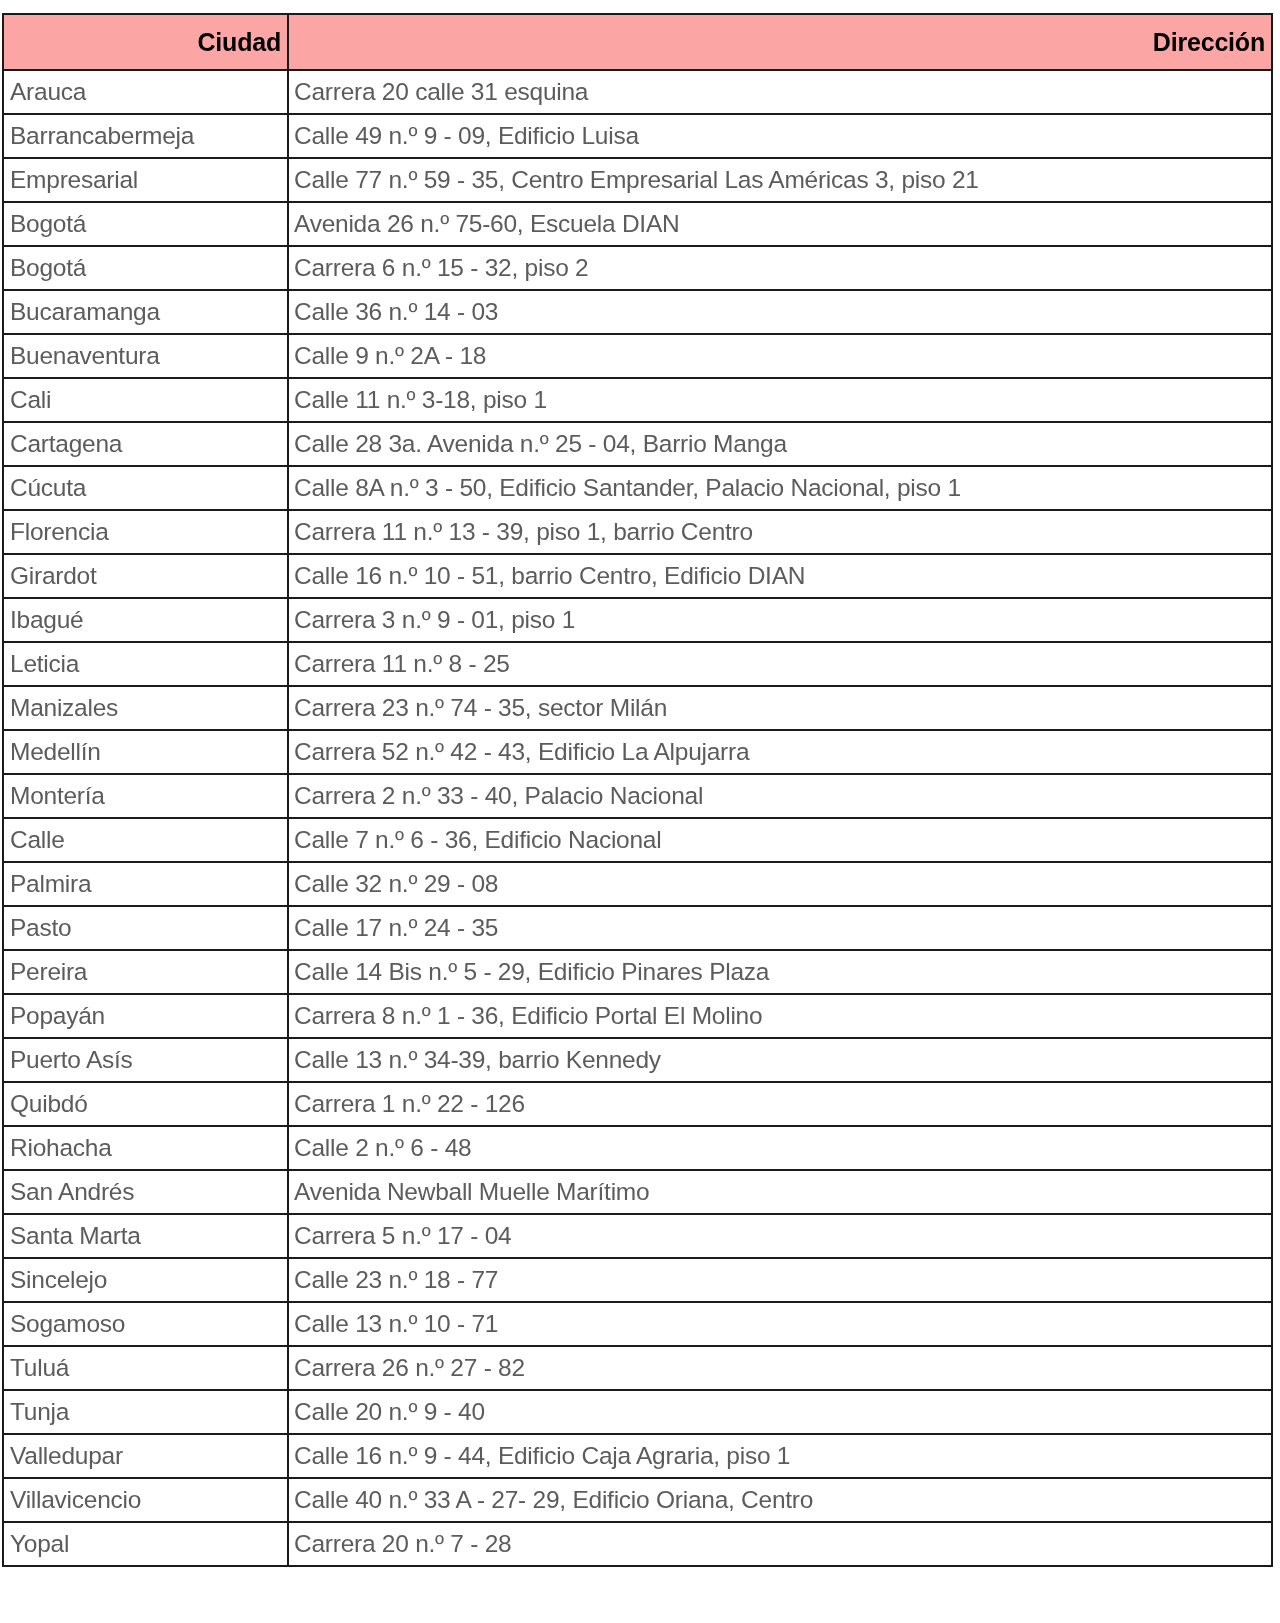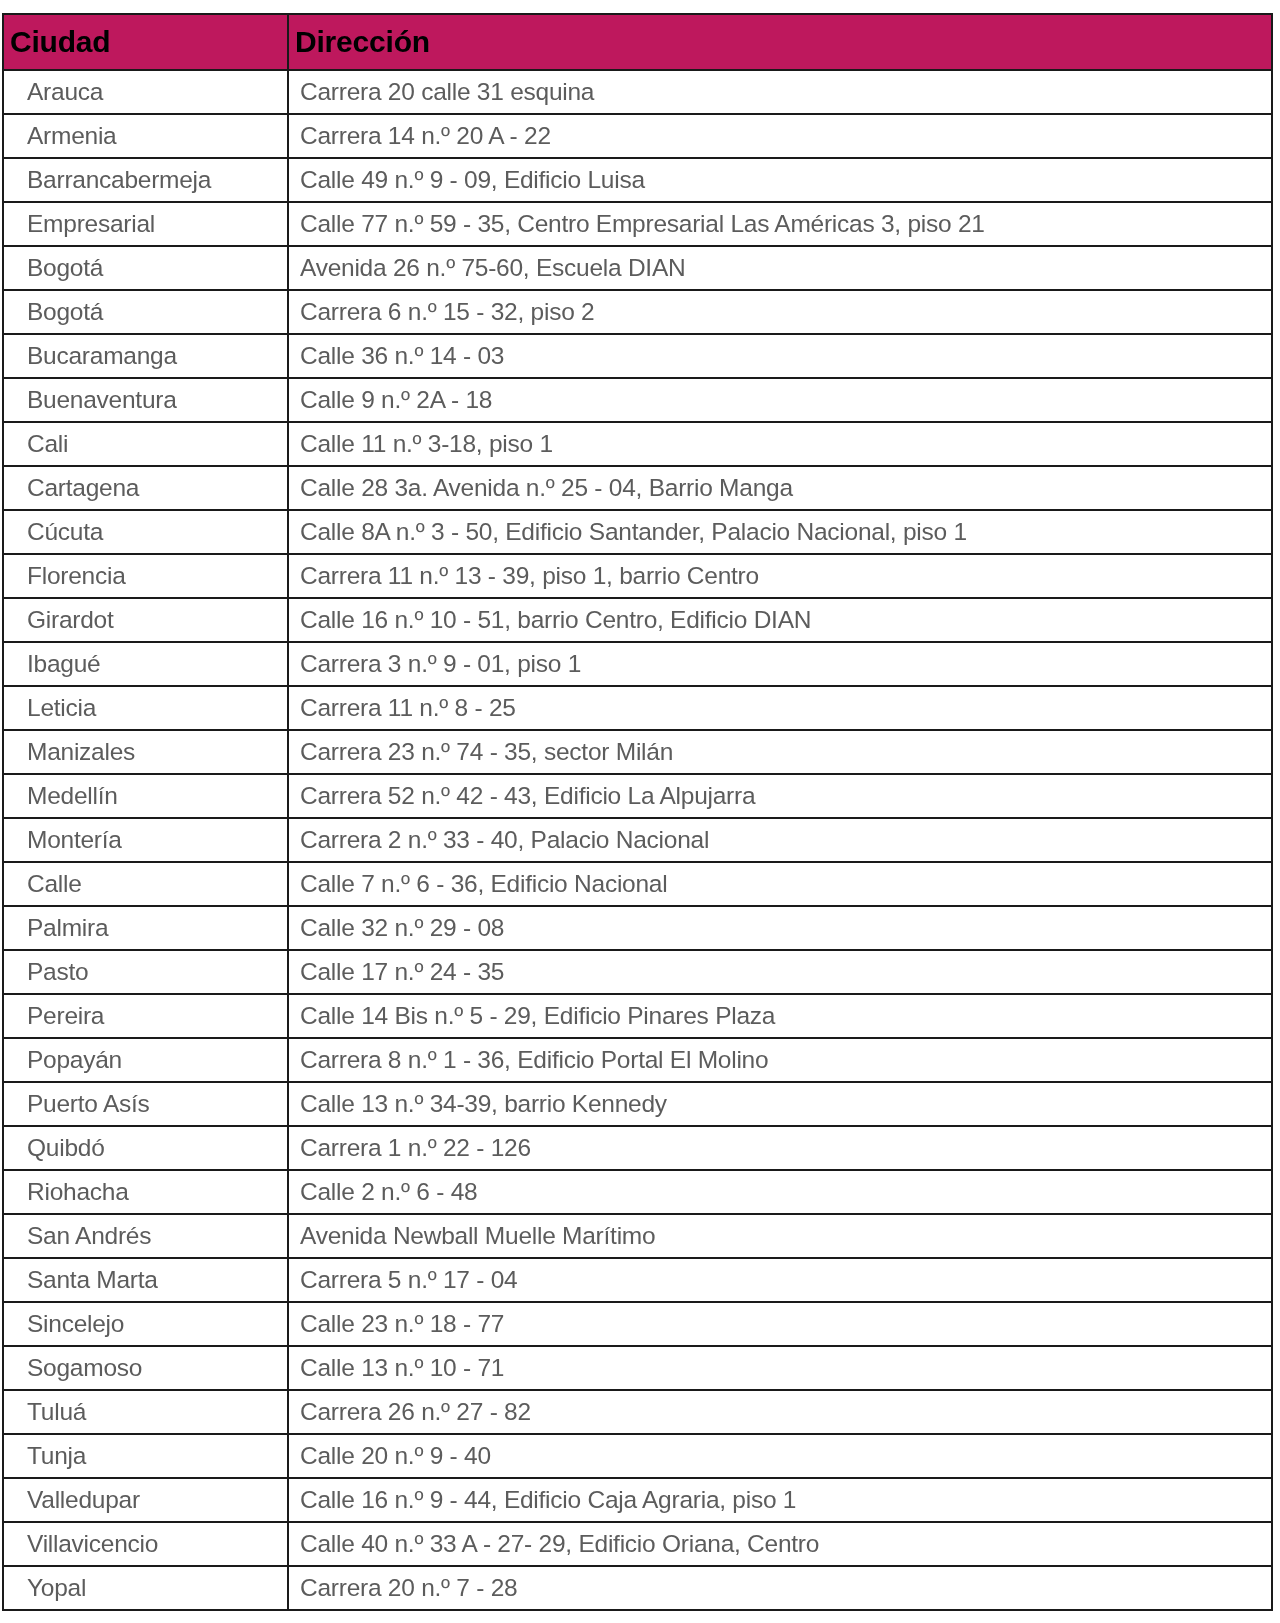--- a/index.html
+++ b/index.html
@@ -37,42 +37,42 @@
 
   table.addr-table th,
   table.addr-table td {
     border: 2px solid #1a1a1a;
     padding: 0 6px;
     vertical-align: middle;
     white-space: nowrap;
     overflow: hidden;
   }
   table.addr-table thead th {
-    background: #be185d;
+    background: #fca5a5;
     height: 54px;
     color: #000000;
     font-weight: bold;
-    font-size: 30px;
+    font-size: 25px;
     letter-spacing: -0.2px;
-    text-align: left;
+    text-align: right;
   }
   table.addr-table tbody td {
     height: 42px;
     color: #5c5c5c;
     font-weight: normal;
     font-size: 24.5px;
     letter-spacing: -0.25px;
     text-align: left;
     background: #ffffff;
   }
   table.addr-table tbody td.city-cell {
-    padding-left: 23px;
+    padding-left: 6px;
   }
   table.addr-table tbody td.addr-cell {
-    padding-left: 11px;
+    padding-left: 5px;
   }
 </style>
 </head>
 <body>
 
 <div class="page">
   <div class="table-wrap">
     <table class="addr-table">
       <colgroup>
         <col class="c-city">
@@ -83,24 +83,20 @@
           <th>Ciudad</th>
           <th>Dirección</th>
         </tr>
       </thead>
       <tbody id="table-body">
           <tr>
             <td class="city-cell">Arauca</td>
             <td class="addr-cell">Carrera 20 calle 31 esquina</td>
           </tr>
           <tr>
-            <td class="city-cell">Armenia</td>
-            <td class="addr-cell">Carrera 14 n.º 20 A - 22</td>
-          </tr>
-          <tr>
             <td class="city-cell">Barrancabermeja</td>
             <td class="addr-cell">Calle 49 n.º 9 - 09, Edificio Luisa</td>
           </tr>
           <tr>
             <td class="city-cell">Empresarial</td>
             <td class="addr-cell">Calle 77 n.º 59 - 35, Centro Empresarial Las Américas 3, piso 21</td>
           </tr>
           <tr>
             <td class="city-cell">Bogotá</td>
             <td class="addr-cell">Avenida 26 n.º 75-60, Escuela DIAN</td>

